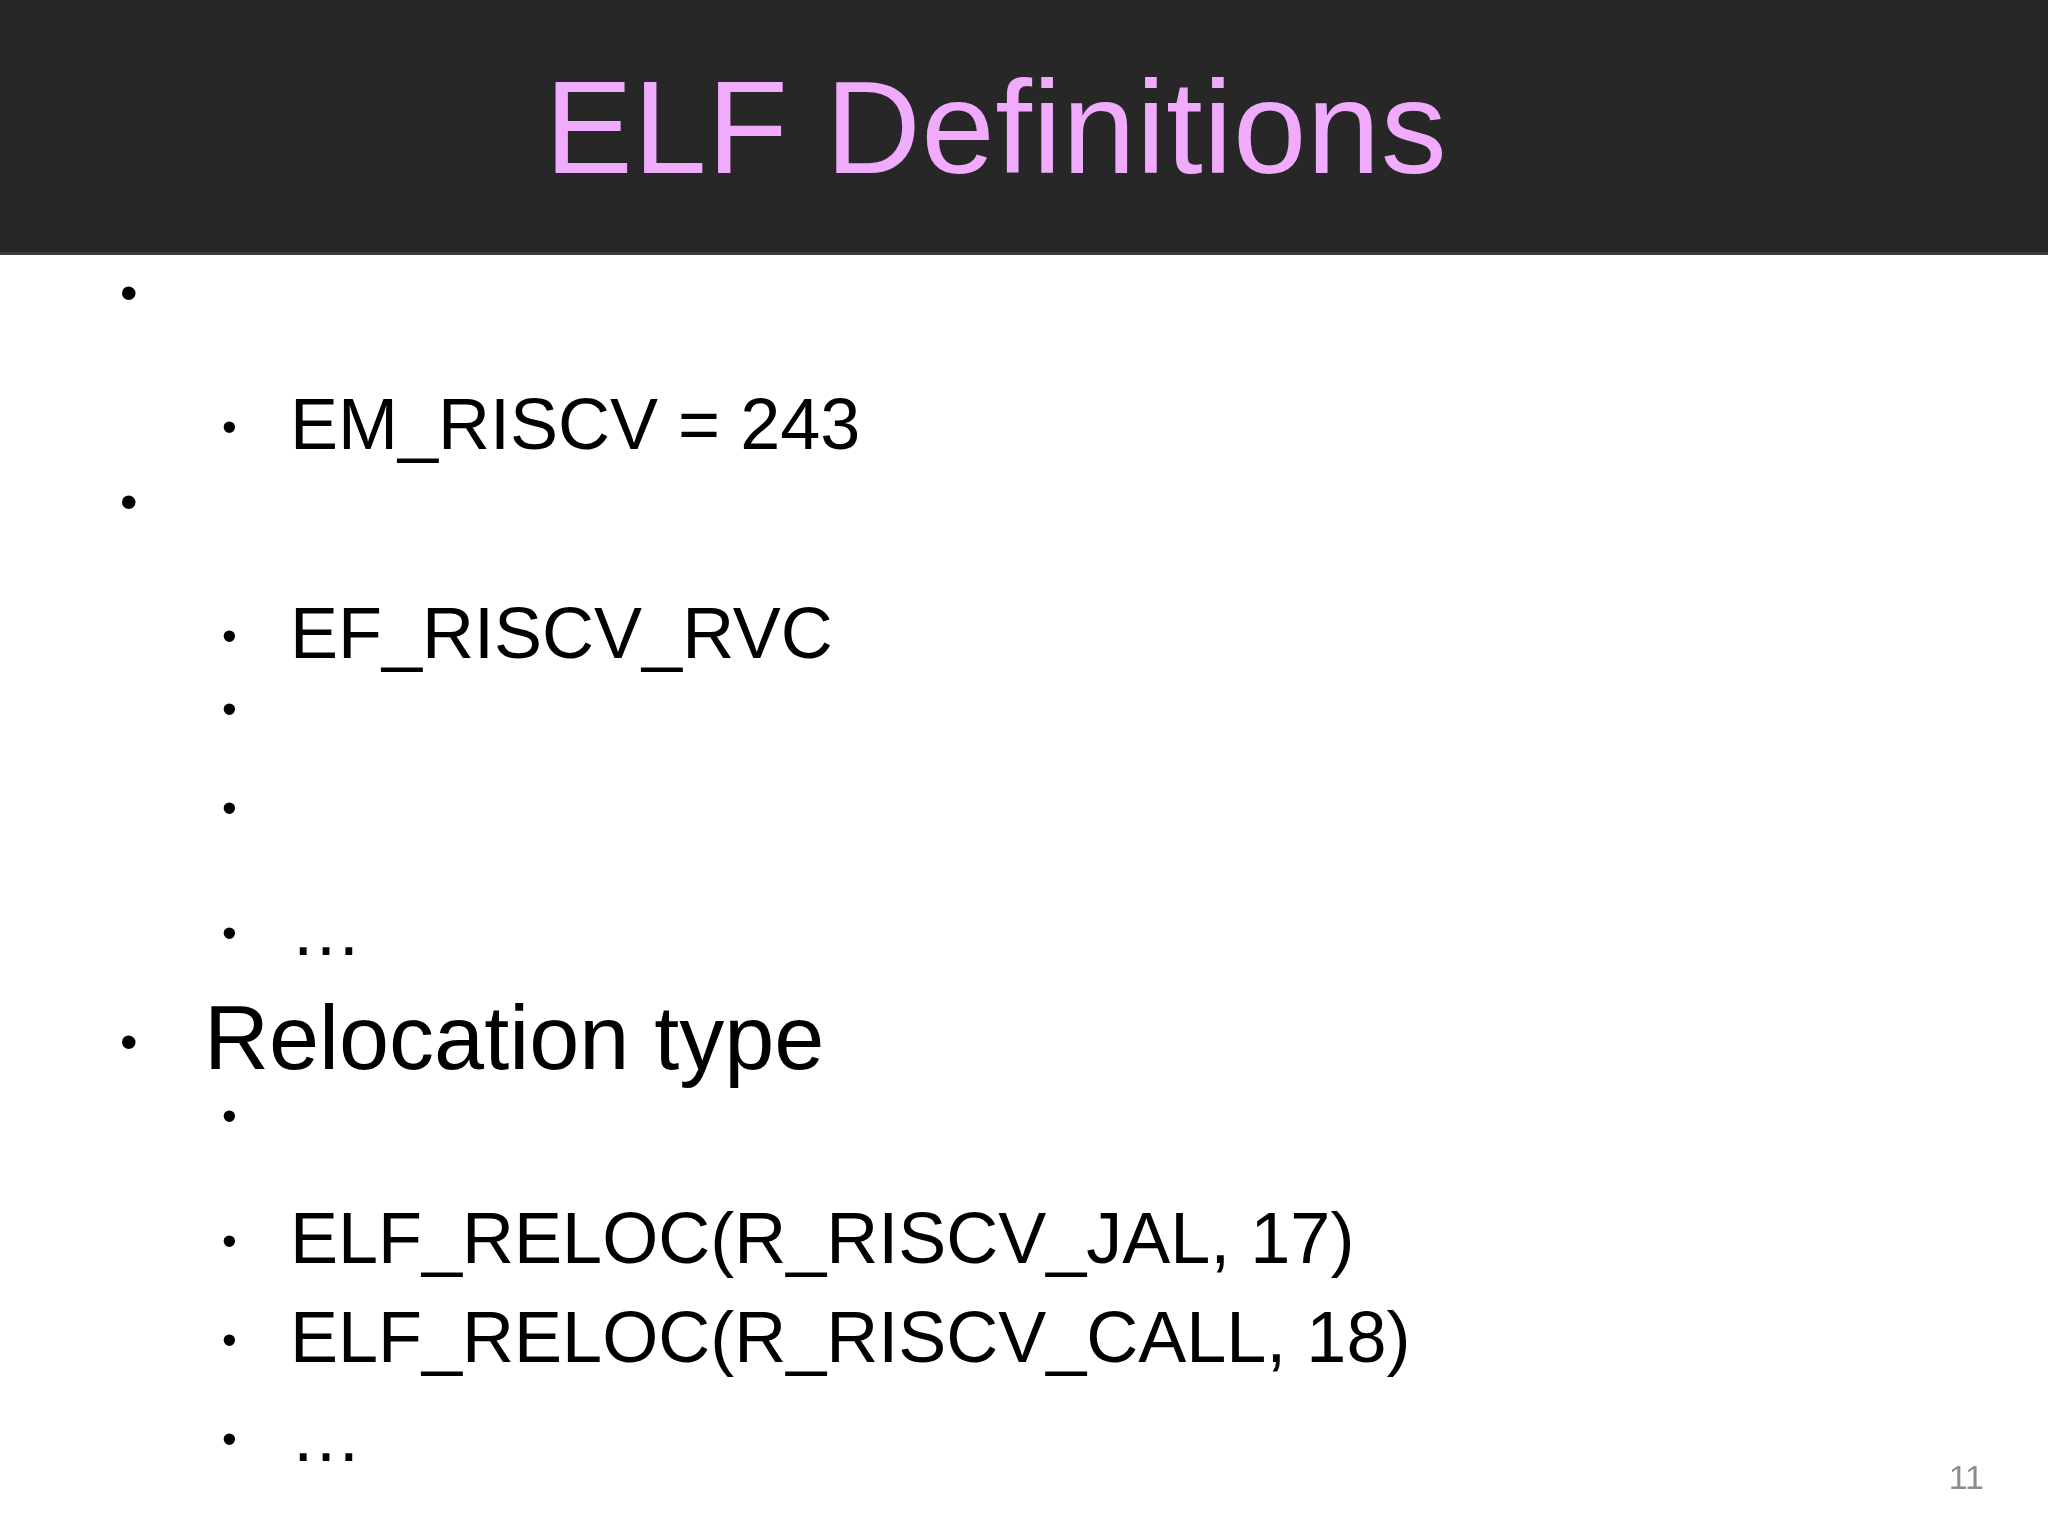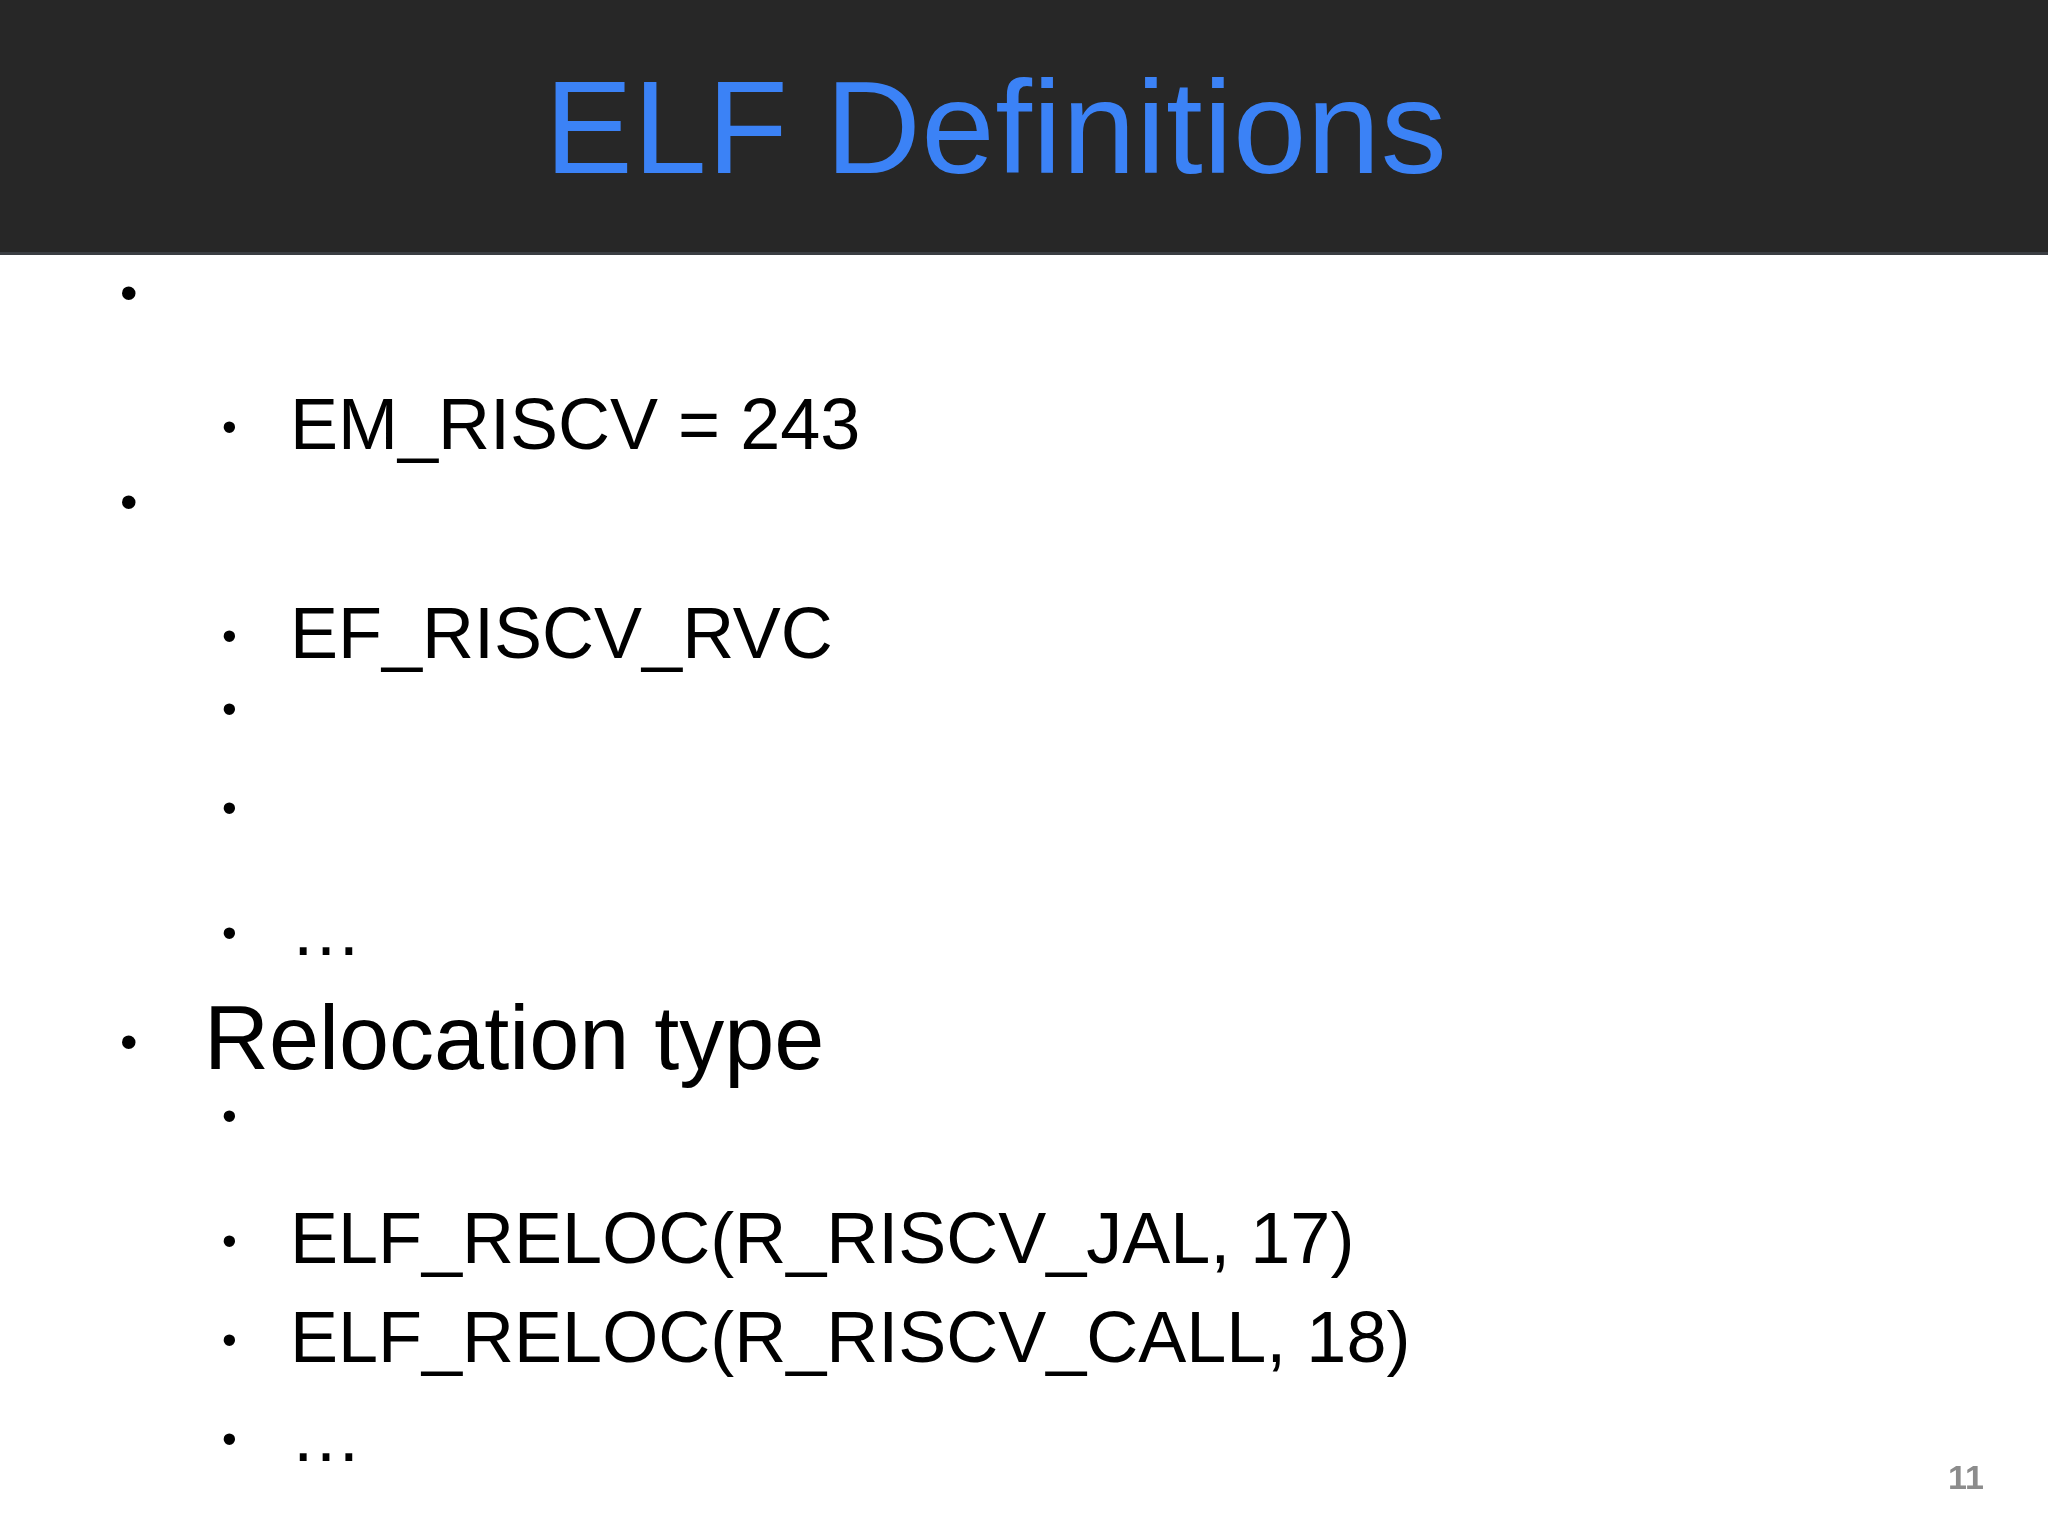--- a/index.html
+++ b/index.html
@@ -41,21 +41,21 @@
     width: 2048px;
     height: 255px;
     display: flex;
     align-items: center;
     justify-content: center;
     padding-right: 56px;
     box-sizing: border-box;
     font-size: 132px;
     font-weight: 300;
     letter-spacing: 0.5px;
-    color: #3b82f6;
+    color: #f0abfc;
     line-height: 1;
     white-space: nowrap;
   }
 
   
   .slide-body {
     position: absolute;
     left: 0;
     top: 258px;
     width: 2048px;
@@ -113,21 +113,21 @@
     letter-spacing: 2px;
   }
 
   
   .page-number {
     position: absolute;
     right: 64px;
     bottom: 42px;
     font-size: 34px;
     color: #8c8c8c;
-    font-weight: 700;
+    font-weight: 400;
     line-height: 1;
   }
 </style>
 </head>
 <body>
 
 <div class="title-band">
   <div class="slide-title">ELF Definitions</div>
 </div>
 

